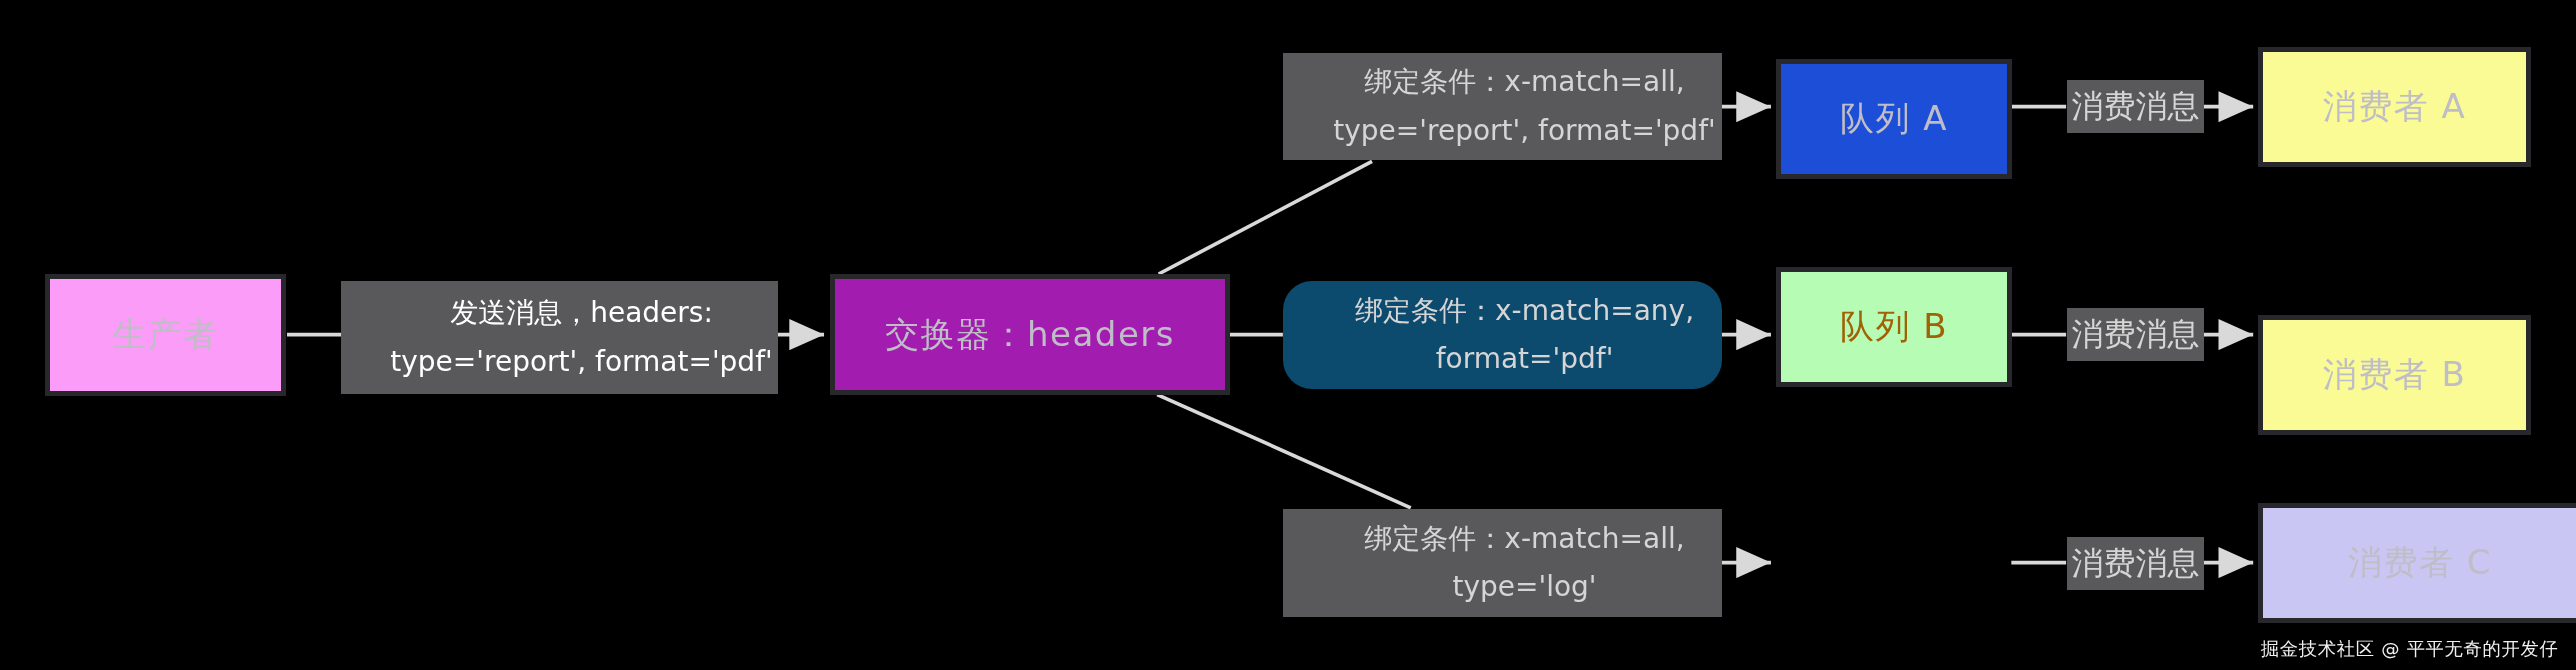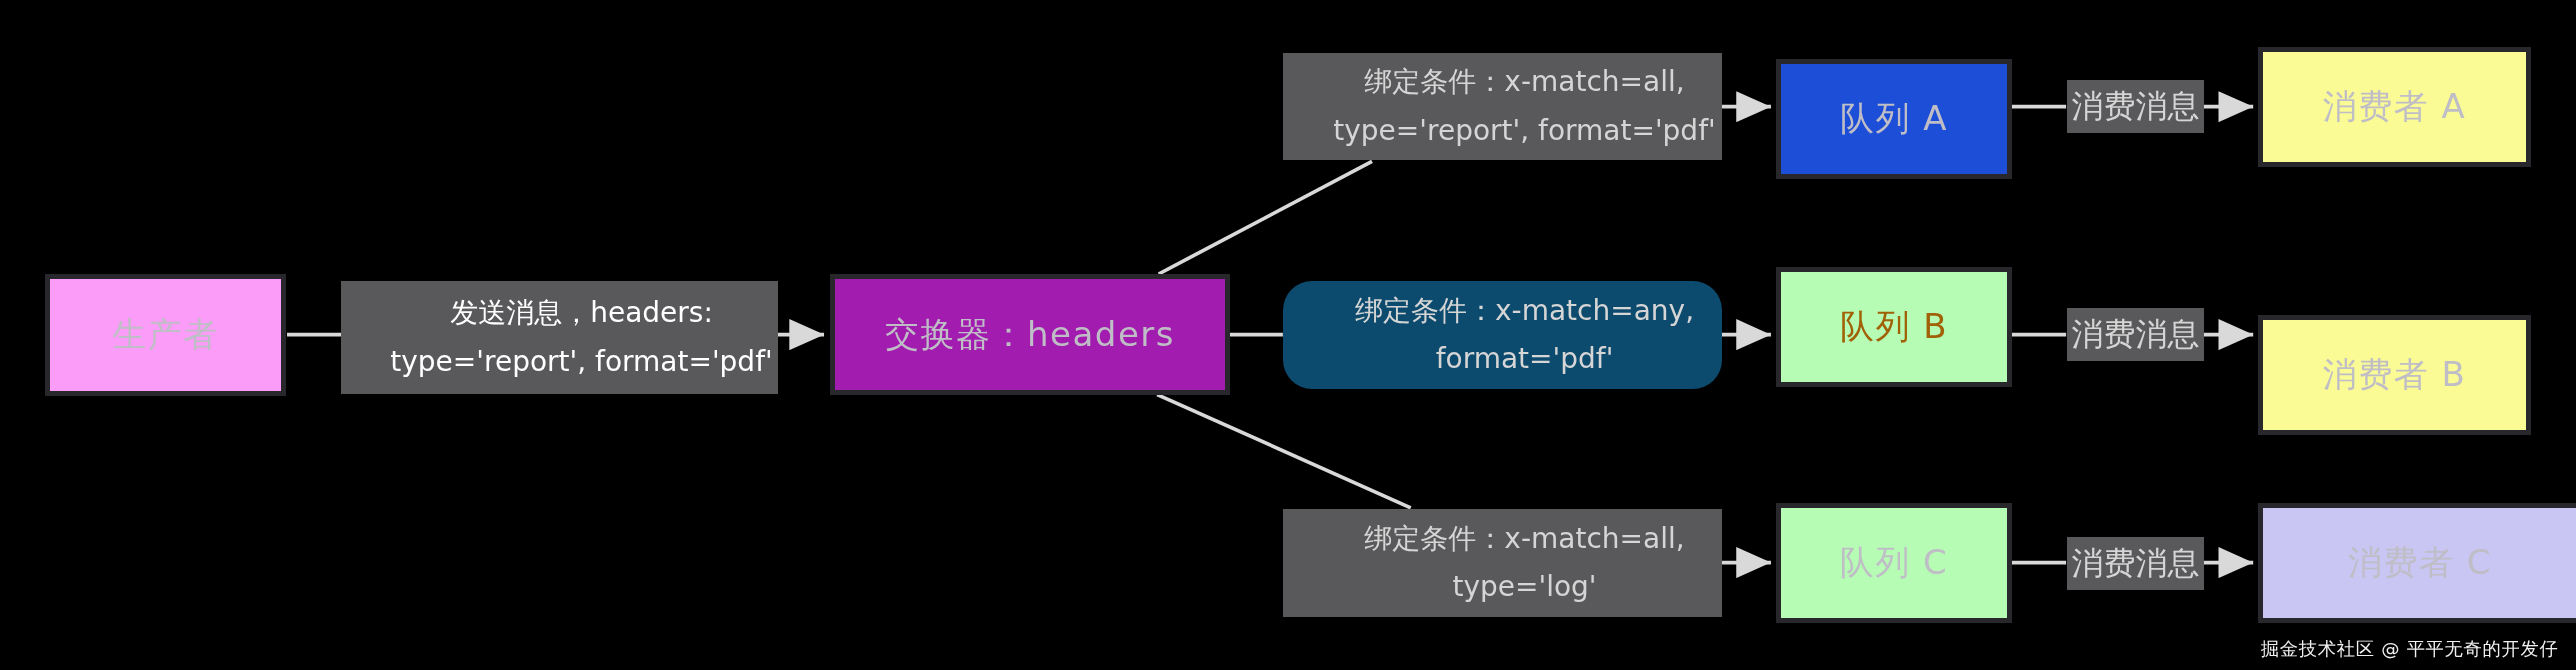--- a/index.html
+++ b/index.html
@@ -80,23 +80,20 @@
     <span>绑定条件：x-match=all,</span>
     <span>type='log'</span>
   </div>
 
   <div class="node bordered label-lg" style="left: 1776px; top: 59px; width: 236px; height: 120px; background-color: #1d4ed8; color: rgb(191, 189, 198); border-color: rgb(39, 39, 44);">
     <span>队列 A</span>
   </div>
   <div class="node bordered label-lg" style="left: 1776px; top: 267px; width: 236px; height: 120px; background-color: rgb(182, 252, 180); color: #a16207; border-color: rgb(39, 39, 44);">
     <span>队列 B</span>
   </div>
-  <div class="node bordered label-lg" style="left: 1776px; top: 503px; width: 236px; height: 120px; background-color: rgb(182, 252, 180); color: rgb(191, 189, 198); border-color: rgb(39, 39, 44);">
-    <span>队列 C</span>
-  </div>
 
   <div class="node consume" style="left: 2067px; top: 80px; width: 137px; height: 53px; background-color: rgb(89, 89, 91); color: rgb(213, 213, 213);">
     <span>消费消息</span>
   </div>
   <div class="node consume" style="left: 2067px; top: 308px; width: 137px; height: 53px; background-color: rgb(89, 89, 91); color: rgb(213, 213, 213);">
     <span>消费消息</span>
   </div>
   <div class="node consume" style="left: 2067px; top: 537px; width: 137px; height: 53px; background-color: rgb(89, 89, 91); color: rgb(213, 213, 213);">
     <span>消费消息</span>
   </div>

